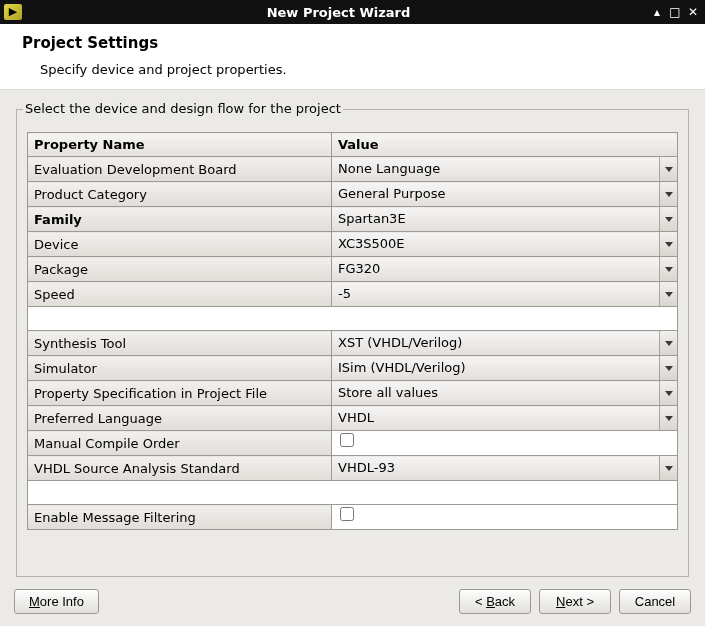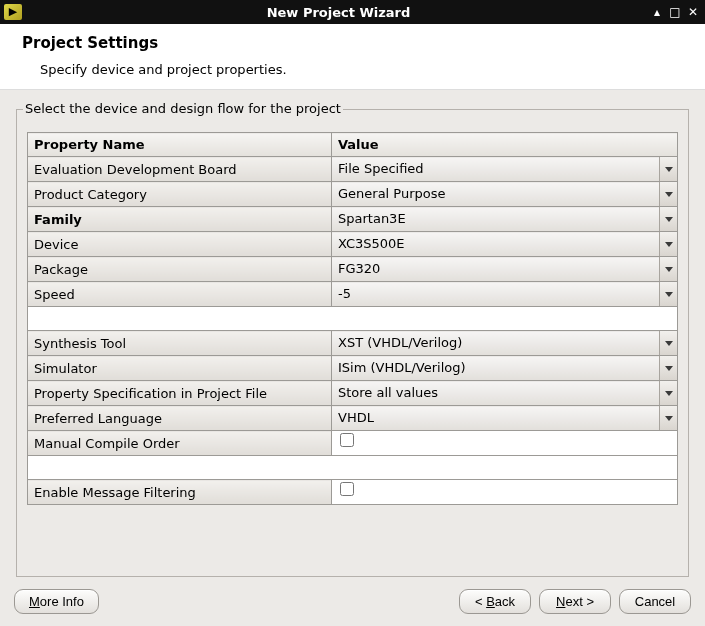--- a/index.html
+++ b/index.html
@@ -132,21 +132,21 @@
     padding: 6px 14px 12px 14px;
     display: flex;
     align-items: center;
   }
   .footer .spacer { flex:1; }
   .btn {
     border: 1px solid #9b9893;
     background: linear-gradient(#fdfdfc, #e3e0dc);
     padding: 4px 14px;
     font-size: 13px;
-    border-radius: 9px;
+    border-radius: 3px;
     margin-left: 8px;
     min-width: 72px;
     cursor: pointer;
     box-shadow: 0 1px 0 #fff inset;
   }
   .btn .ul { text-decoration: underline; }
   .btn.more { margin-left: 0; margin-right: auto; }
 </style>
 </head>
 <body>
@@ -172,21 +172,21 @@
 
       <table class="ptable">
         <tbody id="ptbody">
           <tr>
             <td class="th">Property Name</td>
             <td class="th">Value</td>
           </tr>
         <tr>
               <td class="label">Evaluation Development Board</td>
               <td class="value combo">
-                <span class="vtext">File Specified</span>
+                <span class="vtext">None Language</span>
                 <div class="dd-arrow">
                   <svg viewBox="0 0 8 5">
                     <path d="M0 0 L8 0 L4 5 Z" fill="#3a3a3a"></path>
                   </svg>
                 </div>
               </td>
             </tr>
             <tr>
               <td class="label">Product Category</td>
               <td class="value combo">
@@ -286,20 +286,31 @@
                   <svg viewBox="0 0 8 5">
                     <path d="M0 0 L8 0 L4 5 Z" fill="#3a3a3a"></path>
                   </svg>
                 </div>
               </td>
             </tr>
             <tr>
               <td class="label">Manual Compile Order</td>
               <td class="value">
                 <span class="vtext" style="padding: 2px 6px;"><input type="checkbox" style=""></span>
+              </td>
+            </tr>
+            <tr>
+              <td class="label">VHDL Source Analysis Standard</td>
+              <td class="value combo">
+                <span class="vtext">VHDL-93</span>
+                <div class="dd-arrow">
+                  <svg viewBox="0 0 8 5">
+                    <path d="M0 0 L8 0 L4 5 Z" fill="#3a3a3a"></path>
+                  </svg>
+                </div>
               </td>
             </tr>
             <tr class="spacer-row">
               <td colspan="2"></td>
             </tr>
             <tr>
               <td class="label">Enable Message Filtering</td>
               <td class="value">
                 <span class="vtext" style="padding: 2px 6px;"><input type="checkbox" style=""></span>
               </td>

